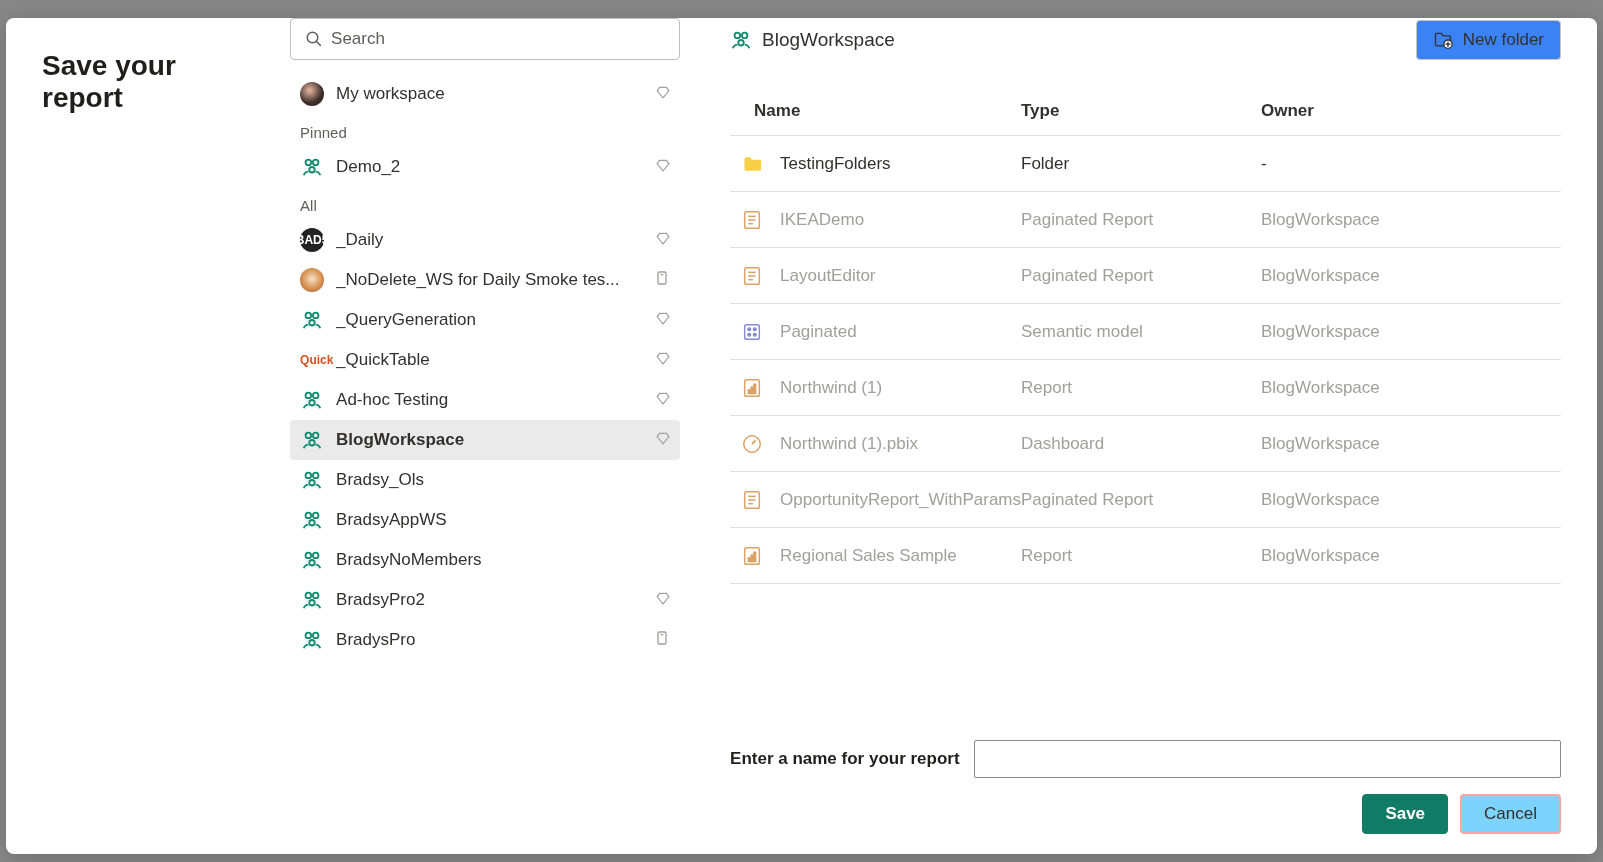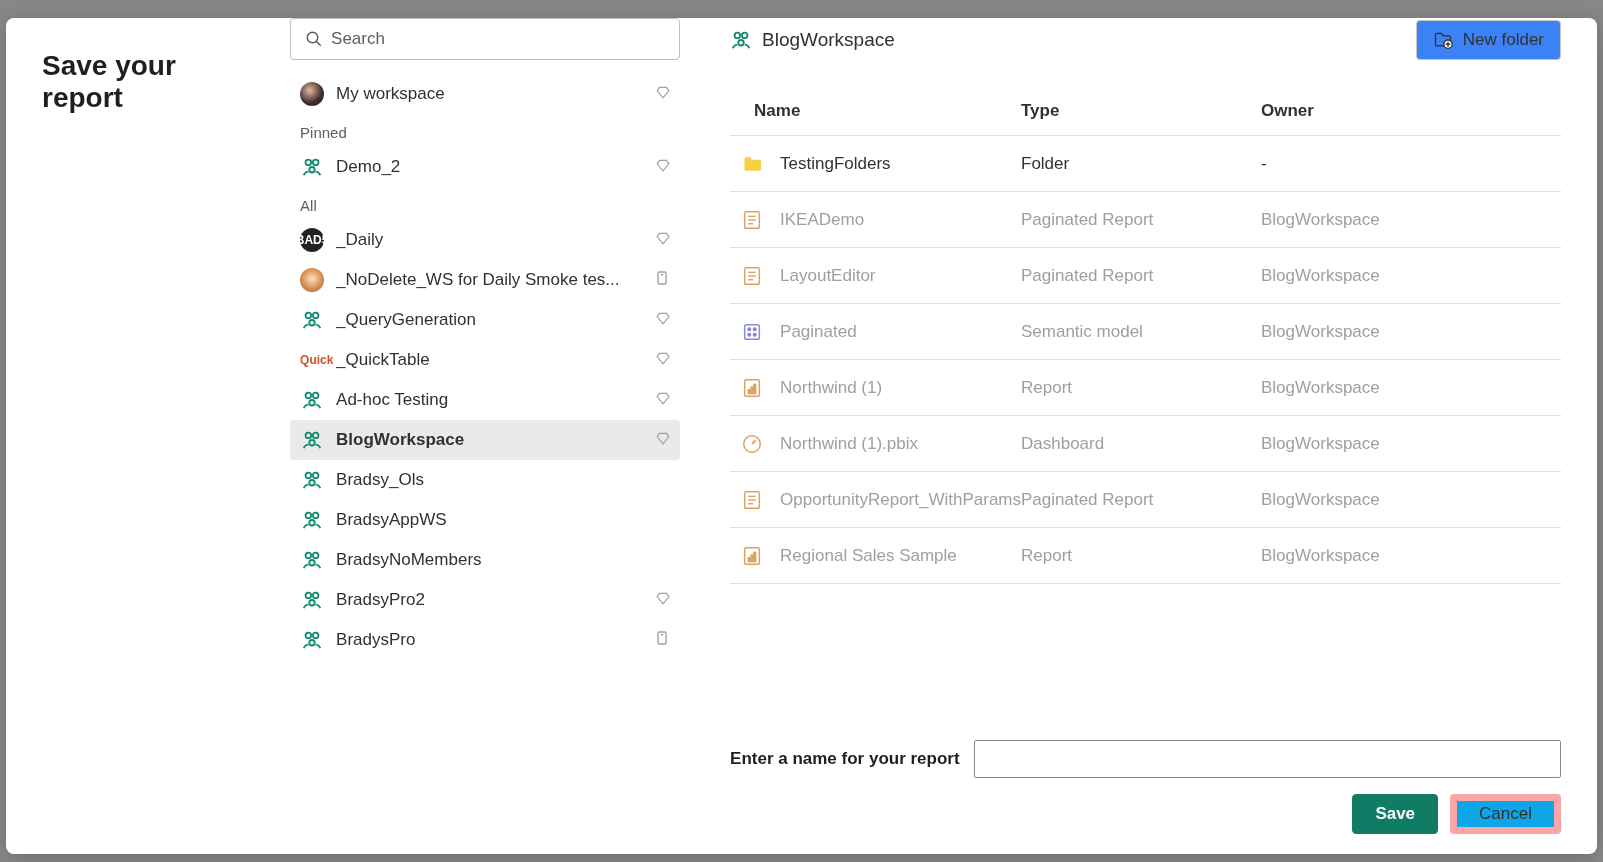--- a/index.html
+++ b/index.html
@@ -207,22 +207,22 @@
   cursor: pointer;
 }
 .btn-primary {
   background: #107c65;
   border: 1px solid #107c65;
   color: #fff;
   font-weight: 600;
   text-align: center;
 }
 .btn-secondary {
-  background: #0ea5e9;
-  border: 7px solid #fca5a5;
+  background: #7dd3fc;
+  border: 2px solid #fca5a5;
   color: #323130;
 }
 
 .avatar {
   width: 24px; height: 24px; border-radius: 50%;
   background: radial-gradient(circle at 40% 35%, #e8b8a0 0%, #3a2a28 60%);
 }
 .avatar-dog {
   width: 24px; height: 24px; border-radius: 50%;
   background: radial-gradient(circle at 50% 45%, #f5e0c8 0%, #d89050 55%, #8b5a2b 100%);

